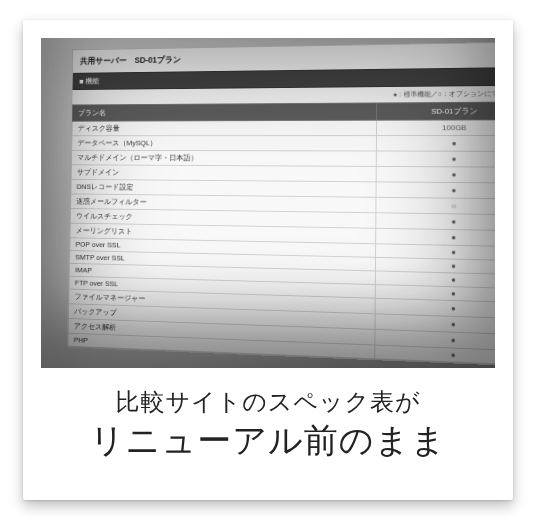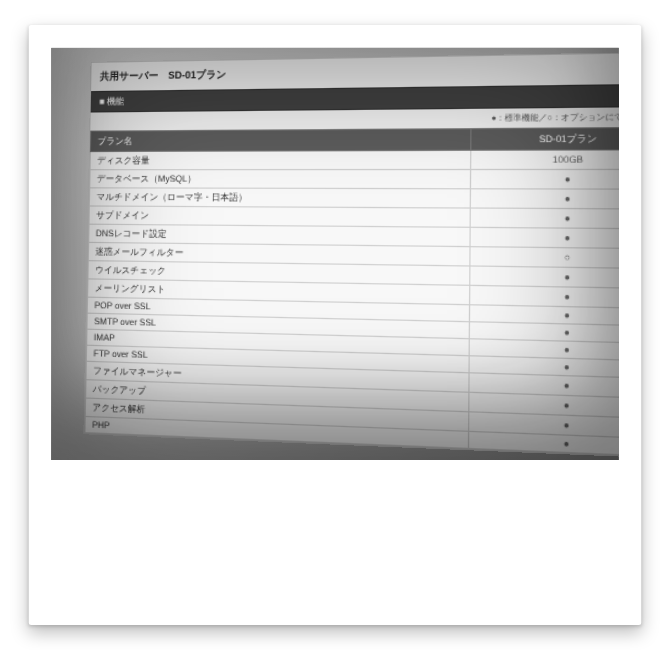--- a/index.html
+++ b/index.html
@@ -180,13 +180,17 @@
               <tr>
                 <td>PHP</td>
                 <td class="cval">●</td>
               </tr>
             </tbody>
         </table>
       </div>
     </div>
     <div class="vignette"></div>
   </div>
+  <div class="caption">
+    <div class="line1">比較サイトのスペック表が</div>
+    <div class="line2">リニューアル前のまま</div>
+  </div>
 </div>
 
 </body></html>

